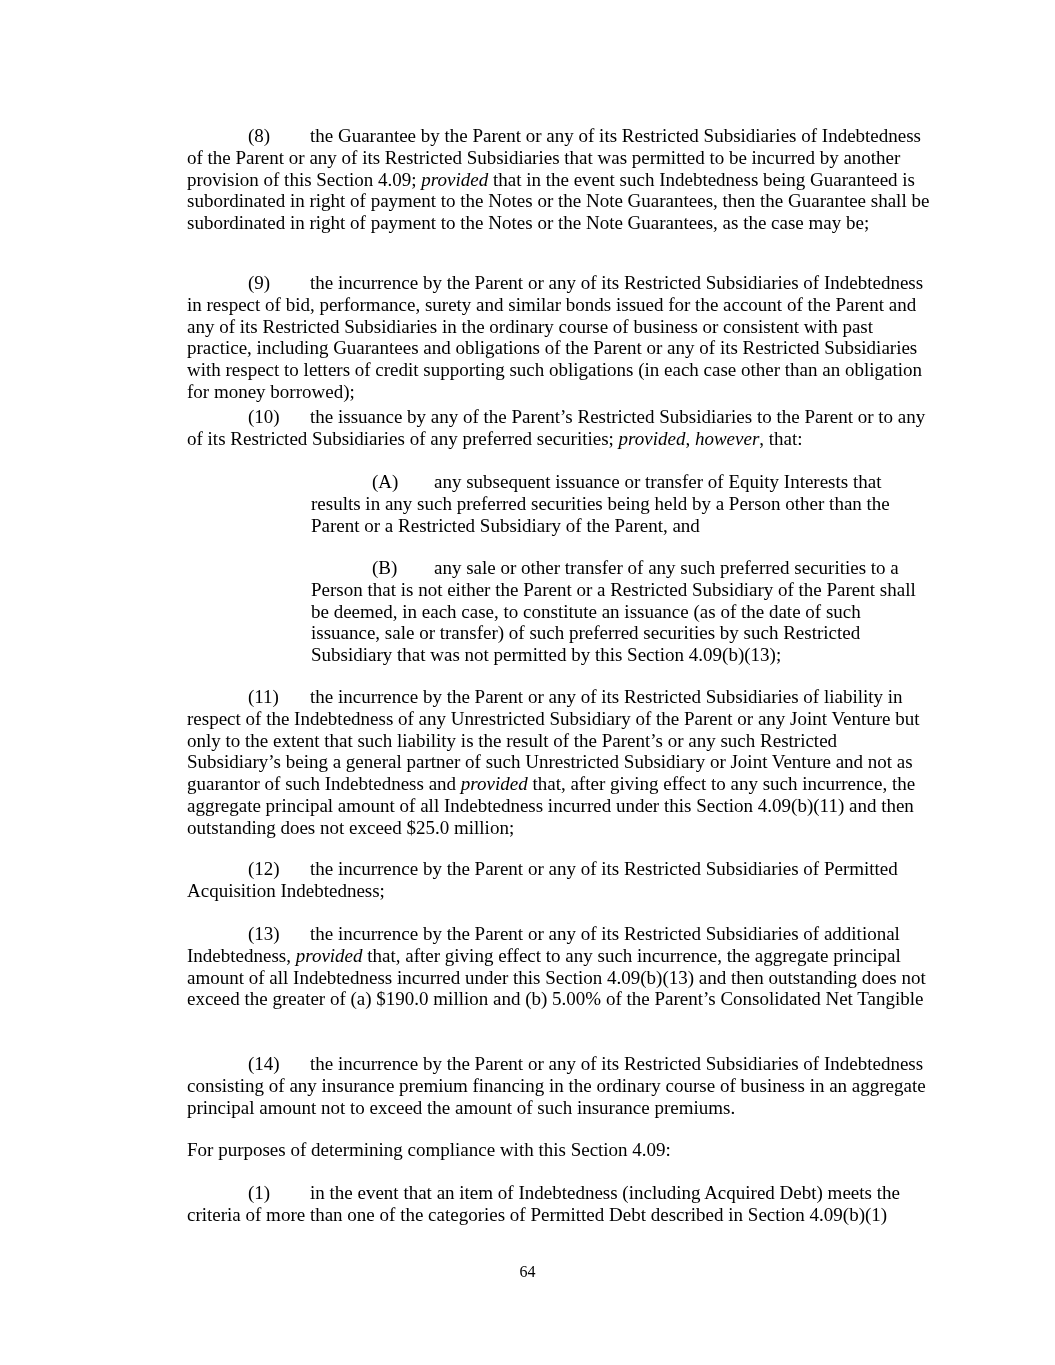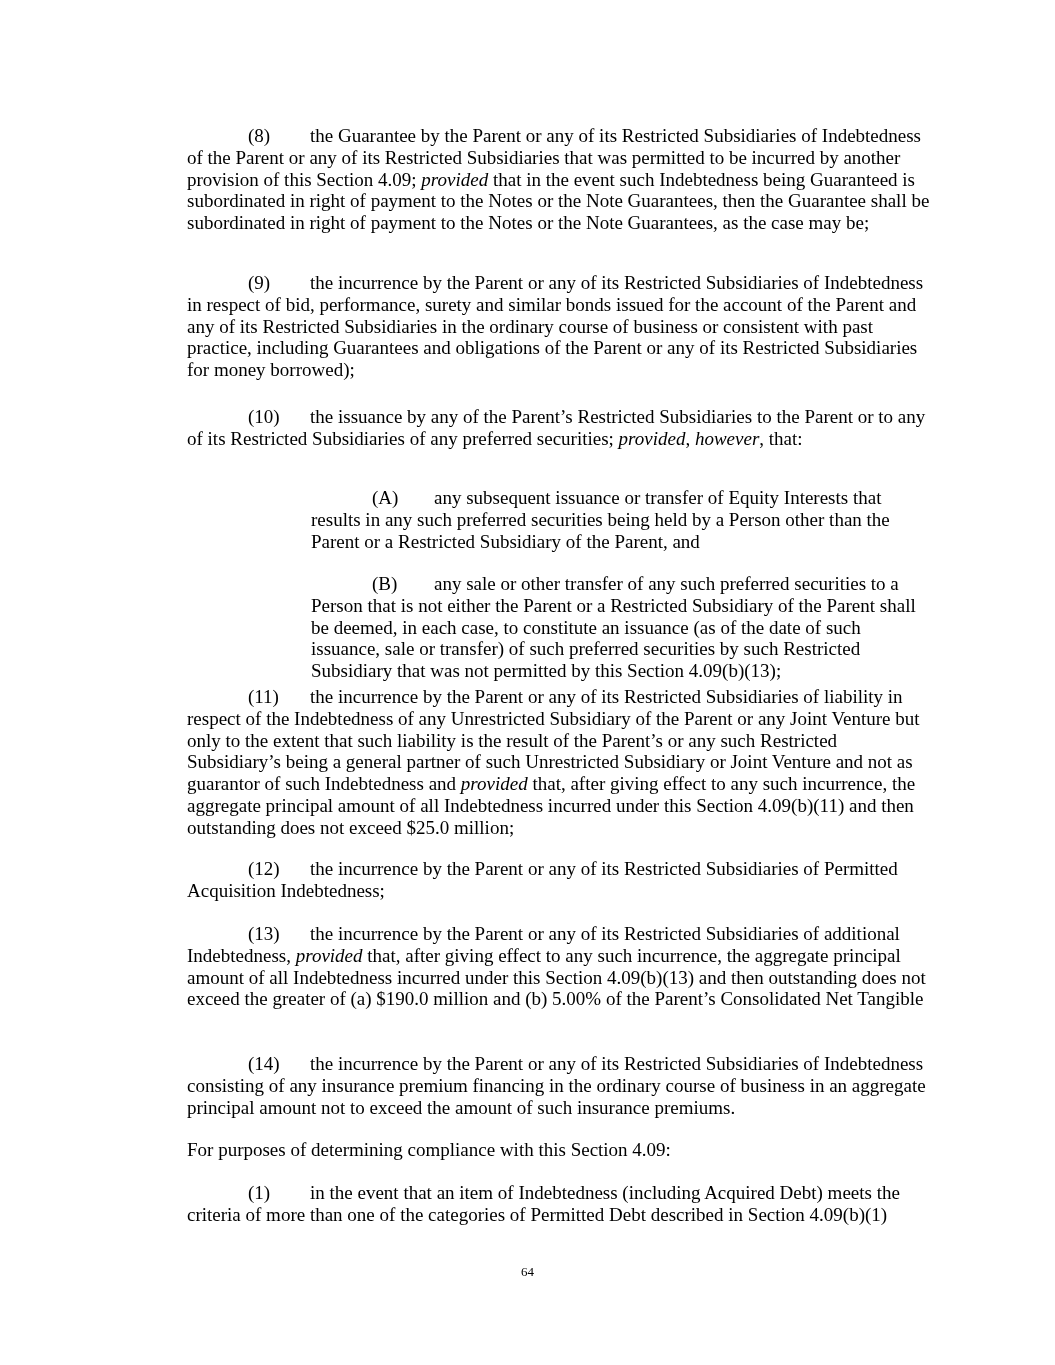--- a/index.html
+++ b/index.html
@@ -7,49 +7,50 @@
     width: 1055px; height: 1365px; position: relative; overflow: hidden;
     font-family: "Liberation Serif", "DejaVu Serif", serif;
     color: #000000;
   }
   .page { position: absolute; left: 0; top: 0; width: 1055px; height: 1365px; }
   .para {
     position: absolute; left: 187px; width: 760px;
     font-size: 19px; line-height: 21.8px;
     white-space: nowrap;
   }
-  .para.sub { left: 311px; width: 640px; margin-top: 16px; }
+  .para.sub { left: 311px; width: 640px; }
   .line { display: block; }
   .num { display: inline-block; width: 62px; }
   .indent1 { display: inline-block; width: 61px; }
   .indent2 { display: inline-block; width: 61px; }
   i { font-style: italic; }
   .page-number {
     position: absolute; top: 1261px; left: 0; width: 1055px; text-align: center;
-    font-size: 13px; line-height: 21px;
+    font-size: 16px; line-height: 21px;
   }
 </style>
 </head>
 <body>
 
 <div class="page">
 
   <div class="para" style="top:125px">
     <span class="line"><span class="indent1"></span><span class="num">(8)</span><span>the Guarantee by the Parent or any of its Restricted Subsidiaries of Indebtedness</span></span>
     <span class="line">of the Parent or any of its Restricted Subsidiaries that was permitted to be incurred by another</span>
     <span class="line"><span>provision of this Section 4.09; </span><i>provided</i><span> that in the event such Indebtedness being Guaranteed is</span></span>
     <span class="line">subordinated in right of payment to the Notes or the Note Guarantees, then the Guarantee shall be</span>
     <span class="line">subordinated in right of payment to the Notes or the Note Guarantees, as the case may be;</span>
   </div>
 
   <div class="para" style="top:272px">
     <span class="line"><span class="indent1"></span><span class="num">(9)</span><span>the incurrence by the Parent or any of its Restricted Subsidiaries of Indebtedness</span></span>
     <span class="line">in respect of bid, performance, surety and similar bonds issued for the account of the Parent and</span>
     <span class="line">any of its Restricted Subsidiaries in the ordinary course of business or consistent with past</span>
     <span class="line">practice, including Guarantees and obligations of the Parent or any of its Restricted Subsidiaries</span>
+    <span class="line">with respect to letters of credit supporting such obligations (in each case other than an obligation</span>
     <span class="line">for money borrowed);</span>
   </div>
 
   <div class="para" style="top:406px">
     <span class="line"><span class="indent1"></span><span class="num">(10)</span><span>the issuance by any of the Parent’s Restricted Subsidiaries to the Parent or to any</span></span>
     <span class="line"><span>of its Restricted Subsidiaries of any preferred securities; </span><i>provided</i><span>, </span><i>however</i><span>, that:</span></span>
   </div>
 
   <div class="para sub" style="top:471px">
     <span class="line"><span class="indent2"></span><span class="num">(A)</span><span>any subsequent issuance or transfer of Equity Interests that</span></span>

